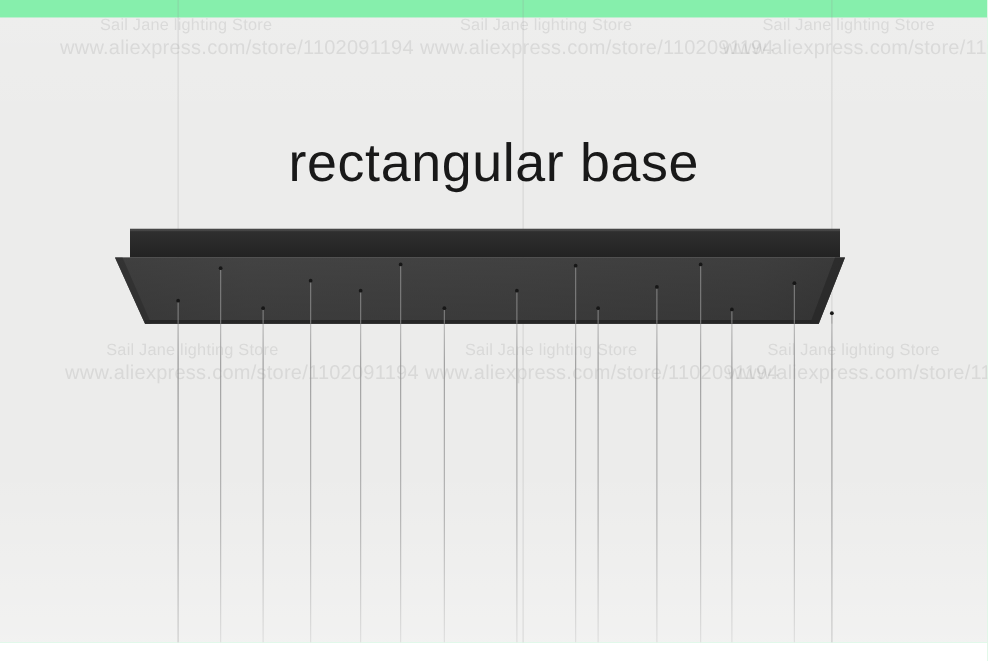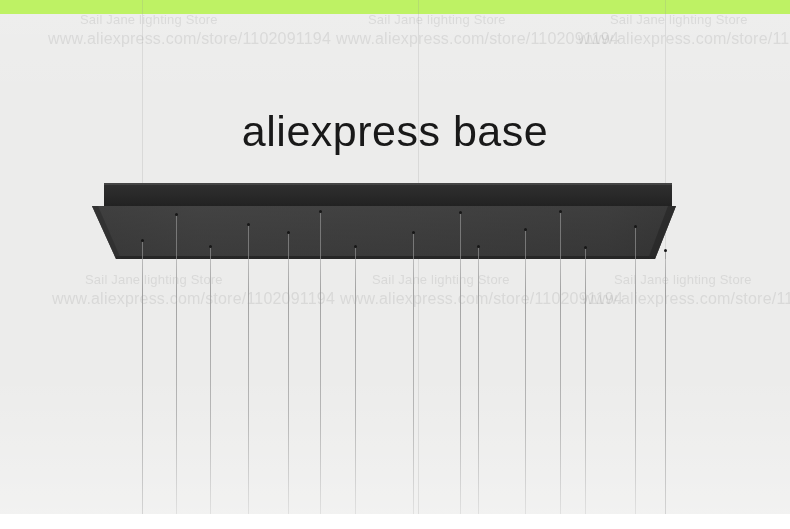--- a/index.html
+++ b/index.html
@@ -8,21 +8,21 @@
     background: #ffffff;
   }
   body {
     font-family: "Liberation Sans", sans-serif;
   }
   #stage {
     position: relative;
     width: 790px;
     height: 529px;
     overflow: hidden;
-    background: #bef264;
+    background: #86efac;
   }
   
   .backdrop {
     position: absolute;
     left: 0;
     top: 14px;
     width: 790px;
     height: 500px;
     background: #ececeb;
   }
@@ -149,21 +149,21 @@
   <div class="wm wm-title" style="left:610px; top:12px;">Sail Jane lighting Store</div>
   <div class="wm wm-url" style="left:578px; top:30px;">www.aliexpress.com/store/1102091194</div>
 
   <div class="wm wm-title" style="left:85px;  top:272px;">Sail Jane lighting Store</div>
   <div class="wm wm-url" style="left:52px;  top:290px;">www.aliexpress.com/store/1102091194</div>
   <div class="wm wm-title" style="left:372px; top:272px;">Sail Jane lighting Store</div>
   <div class="wm wm-url" style="left:340px; top:290px;">www.aliexpress.com/store/1102091194</div>
   <div class="wm wm-title" style="left:614px; top:272px;">Sail Jane lighting Store</div>
   <div class="wm wm-url" style="left:582px; top:290px;">www.aliexpress.com/store/1102091194</div>
 
-  <div class="title">aliexpress base</div>
+  <div class="title">rectangular base</div>
 
   <div class="fixture">
 
     <div id="wire-layer">
         <div class="wire" style="left: 142px; top: 259px; height: 261px;"></div>
         <div class="wire" style="left: 176px; top: 259px; height: 261px;"></div>
         <div class="wire" style="left: 210px; top: 259px; height: 261px;"></div>
         <div class="wire" style="left: 248px; top: 259px; height: 261px;"></div>
         <div class="wire" style="left: 288px; top: 259px; height: 261px;"></div>
         <div class="wire" style="left: 320px; top: 259px; height: 261px;"></div>

